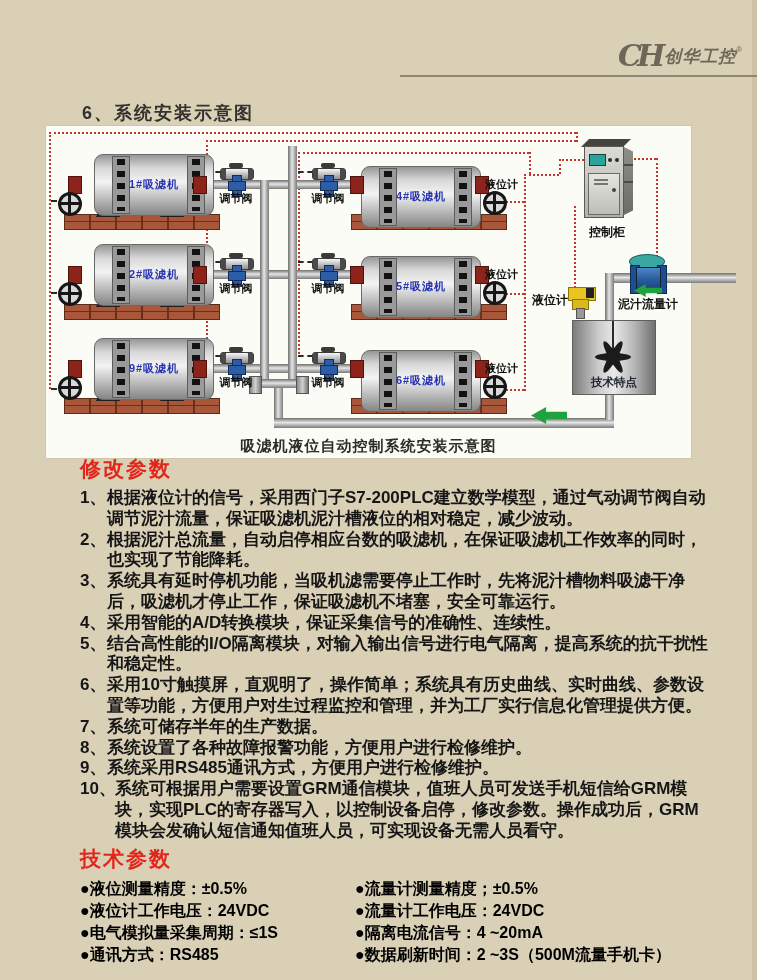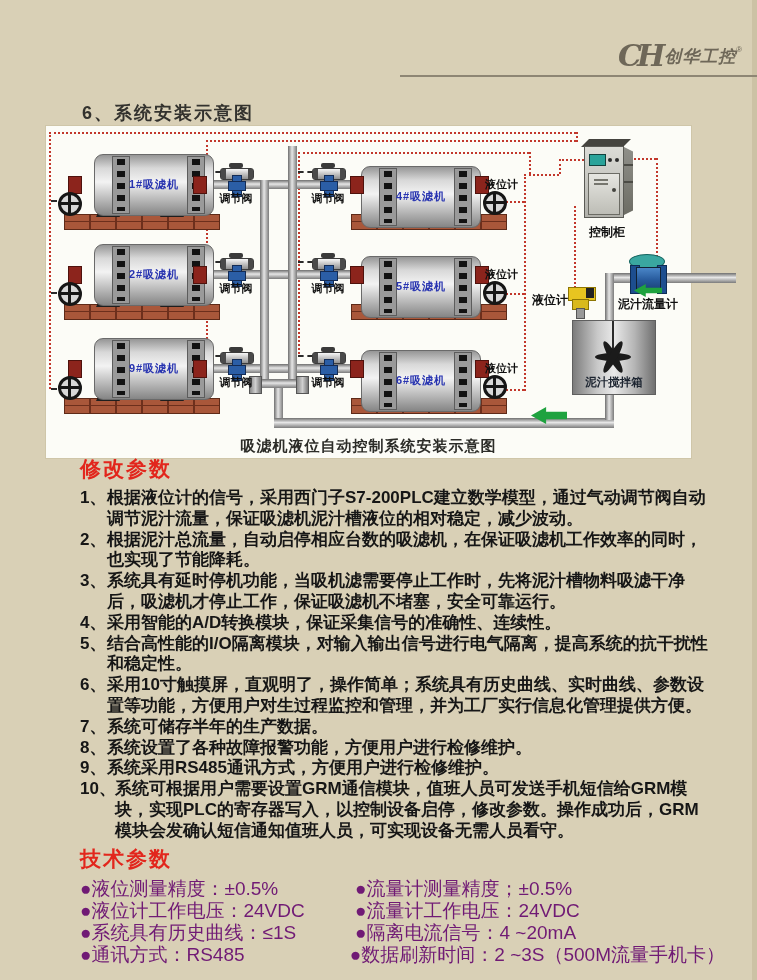--- a/index.html
+++ b/index.html
@@ -122,21 +122,21 @@
   .mx-label{left:0;top:55px;width:82px;text-align:center;font-size:11.5px;color:#1c2430}
   .caption{left:0;top:311px;width:100%;text-align:center;font-size:15px;font-weight:bold;color:#2c2c28;letter-spacing:1px}
   
   .features{position:absolute;left:80px;top:455px;width:632px}
   .sec-head{color:#e2261c;font-size:21px;font-weight:bold;letter-spacing:2px;margin:0 0 5px 0}
   .feat-item{position:relative;padding-left:27px;font-size:17px;font-weight:bold;color:#161616;line-height:20.8px}
   .feat-item .num{position:absolute;left:0;top:0}
   .feat-item.wide{padding-left:35px}
   .params{position:absolute;left:80px;top:845px;width:645px}
   .param-row{display:flex}
-  .param-cell{font-size:19px;font-weight:normal;color:#701a75;line-height:22px;white-space:nowrap}
+  .param-cell{font-size:16px;font-weight:bold;color:#000000;line-height:22px;white-space:nowrap}
   .param-cell.pl{width:275px}
 </style>
 </head>
 <body>
 
 <div class="edge-right"></div>
 
 <div class="logo"><span class="logo-mark">CH</span><span class="logo-text">创华工控</span><span class="logo-reg">®</span></div>
 <div class="header-rule"></div>
 
@@ -336,21 +336,21 @@
   <div class="ys-blk"></div>
   <div class="ys-mid"></div>
   <div class="ys-probe"></div>
   <div class="dlabel ys-label">液位计</div>
 
   <div class="mixer">
     <div class="mx-shaft"></div>
     <div class="mx-blade"></div>
     <div class="mx-blade mb2"></div>
     <div class="mx-blade mb3"></div>
-    <div class="dlabel mx-label">泥汁搅拌箱</div>
+    <div class="dlabel mx-label">技术特点</div>
   </div>
   <div class="arrow-l a2"></div>
 
   <div class="caption">吸滤机液位自动控制系统安装示意图</div>
 </div>
 
 <div class="features">
   <div class="sec-head">修改参数</div>
   <div class="feat-item"><span class="num">1、</span><span>根据液位计的信号，采用西门子S7-200PLC建立数学模型，通过气动调节阀自动调节泥汁流量，保证吸滤机泥汁槽液位的相对稳定，减少波动。</span></div>
   <div class="feat-item"><span class="num">2、</span><span>根据泥汁总流量，自动启停相应台数的吸滤机，在保证吸滤机工作效率的同时，也实现了节能降耗。</span></div>
@@ -368,20 +368,20 @@
   <div class="sec-head">技术参数</div>
   <div class="param-row">
       <div class="param-cell pl">●液位测量精度：±0.5%</div>
       <div class="param-cell">●流量计测量精度；±0.5%</div>
     </div>
   <div class="param-row">
       <div class="param-cell pl">●液位计工作电压：24VDC</div>
       <div class="param-cell">●流量计工作电压：24VDC</div>
     </div>
   <div class="param-row">
-      <div class="param-cell pl">●系统具有历史曲线：≤1S</div>
+      <div class="param-cell pl">●电气模拟量采集周期：≤1S</div>
       <div class="param-cell">●隔离电流信号：4 ~20mA</div>
     </div>
   <div class="param-row">
       <div class="param-cell pl">●通讯方式：RS485</div>
       <div class="param-cell">●数据刷新时间：2 ~3S（500M流量手机卡）</div>
     </div>
 </div>
 
 </body></html>

